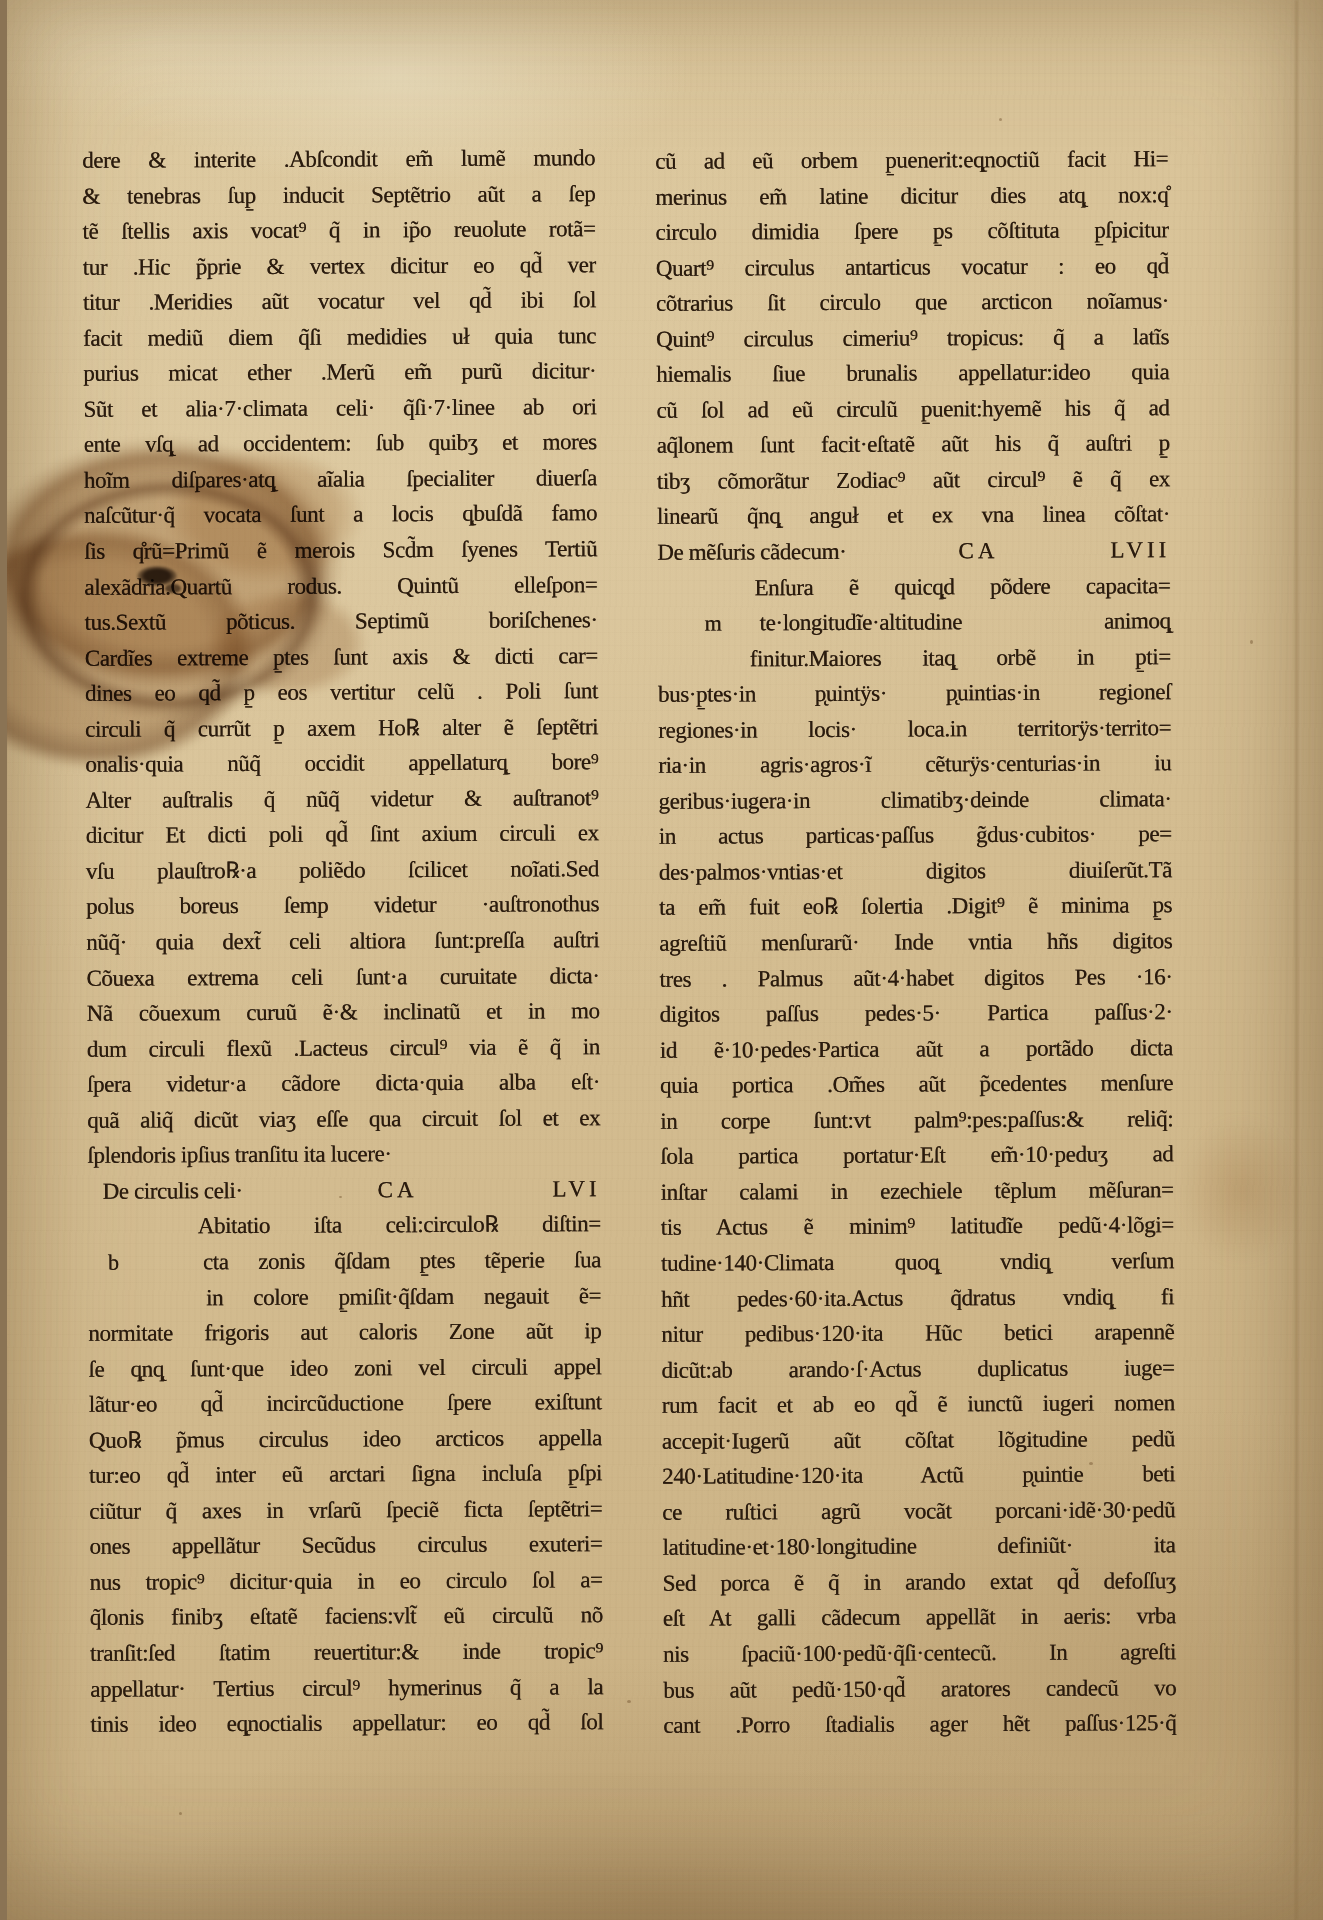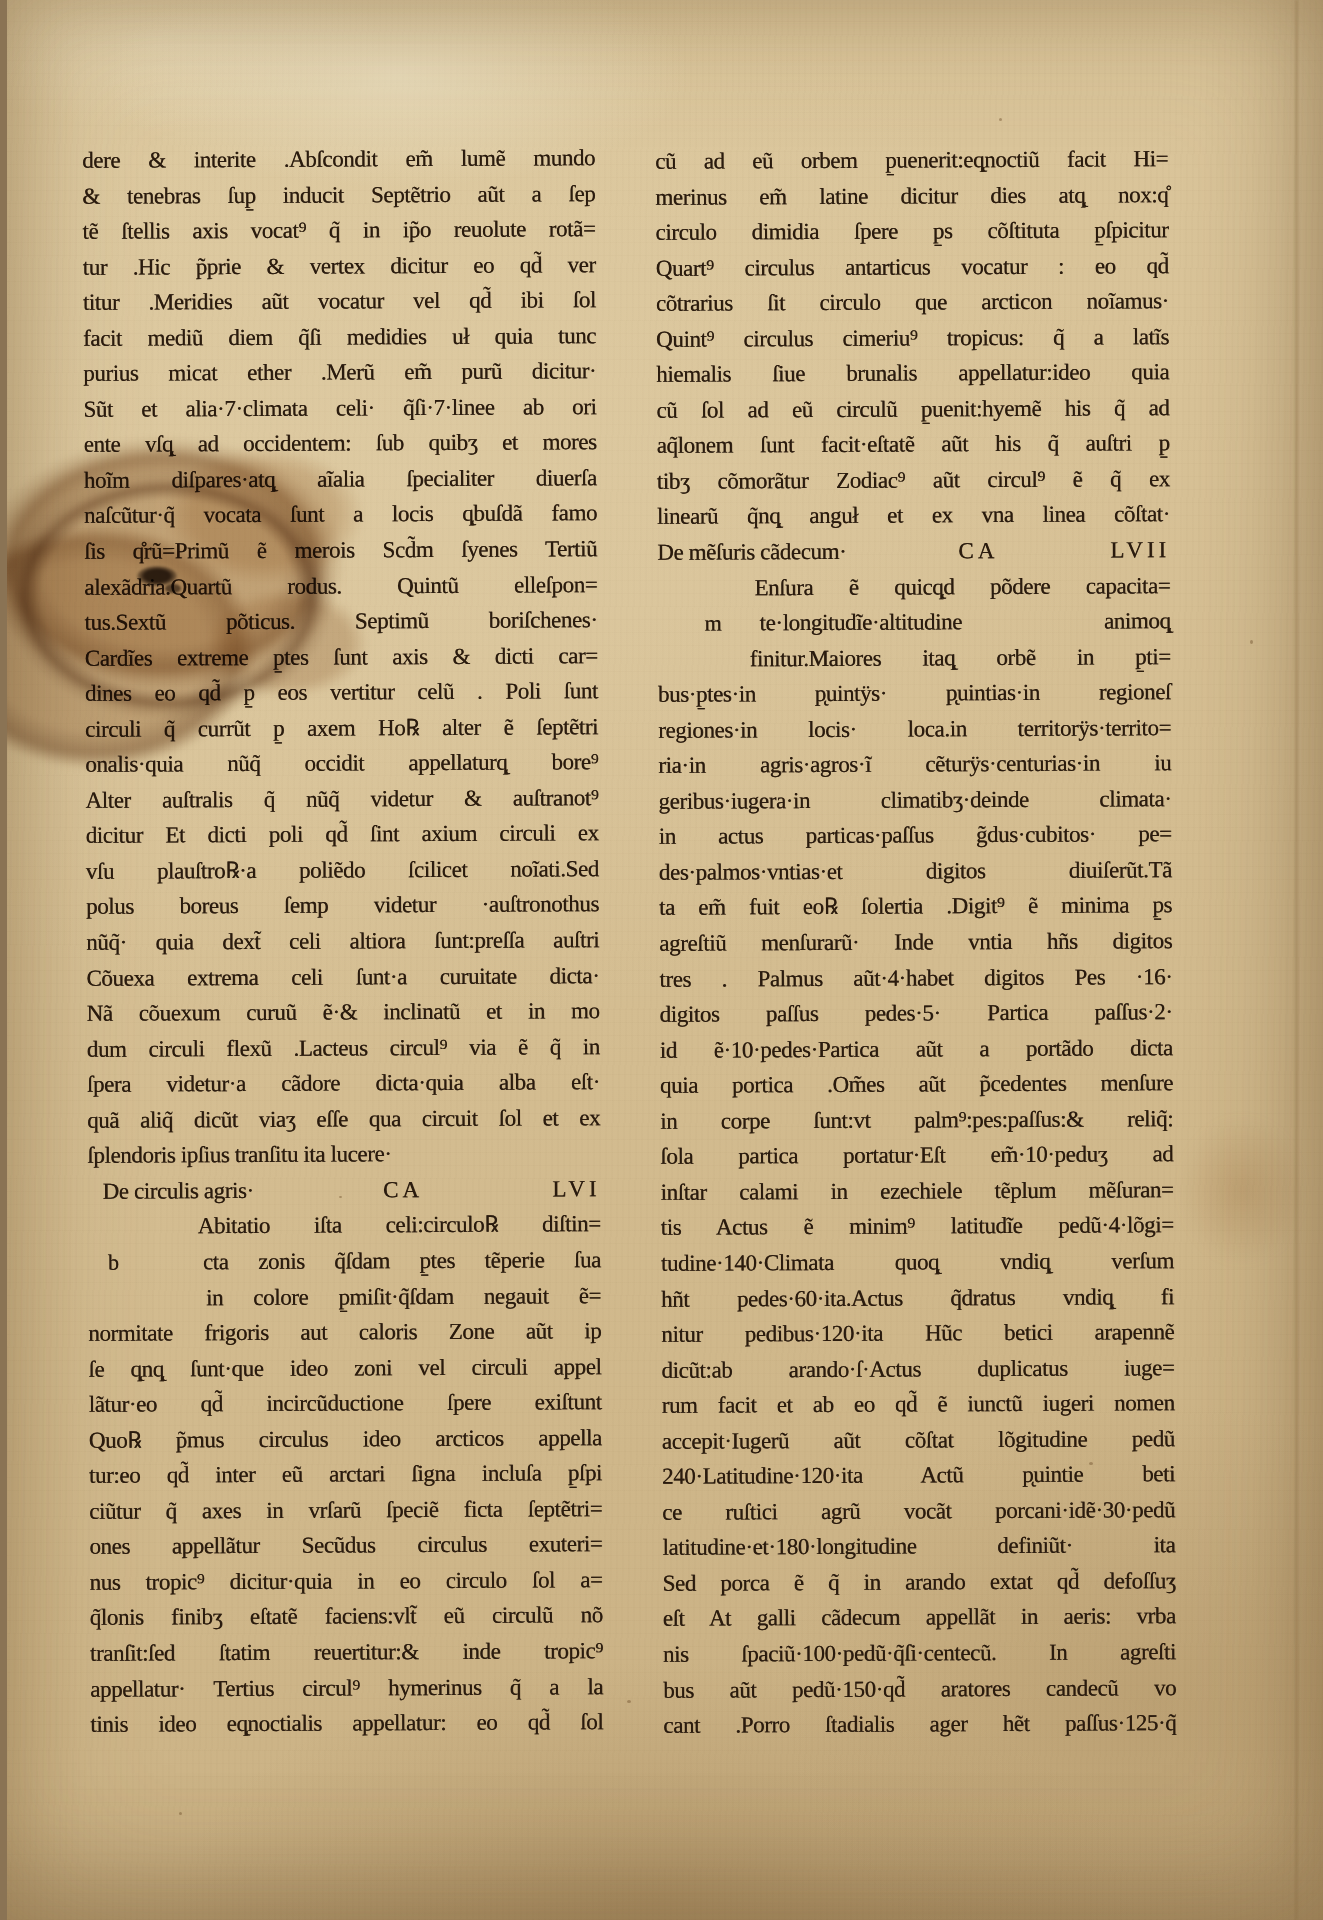--- a/index.html
+++ b/index.html
@@ -79,21 +79,21 @@
         <div class="tl">vſu plauſtro℞·a poliẽdo ſcilicet noĩati.Sed</div>
         <div class="tl">polus boreus ſemp videtur ·auſtronothus</div>
         <div class="tl">nũq̃· quia dext̃ celi altiora ſunt:preſſa auſtri</div>
         <div class="tl">Cõuexa extrema celi ſunt·a curuitate dicta·</div>
         <div class="tl">Nã cõuexum curuũ ẽ·&amp; inclinatũ et in mo</div>
         <div class="tl">dum circuli flexũ .Lacteus circul⁹ via ẽ q̃ in</div>
         <div class="tl">ſpera videtur·a cãdore dicta·quia alba eſt·</div>
         <div class="tl">quã aliq̃ dicũt viaʒ eſſe qua circuit ſol et ex</div>
         <div class="tl noj">ſplendoris ipſius tranſitu ita lucere·</div>
         <div class="tl hl" style="padding-left: 15px;">
-          <span>De circulis agris·</span>
+          <span>De circulis celi·</span>
           <span class="hca">CA</span>
           <span class="hnum">LVI</span>
         </div>
         <div class="tl" style="padding-left: 110px;">Abitatio iſta celi:circulo℞ diſtin=</div>
         <div class="tl" style="padding-left: 115px;"><span class="guide" style="left: 20px;">b</span>cta zonis q̃ſdam p̱tes tẽperie ſua</div>
         <div class="tl" style="padding-left: 118px;">in colore p̱miſit·q̃ſdam negauit ẽ=</div>
         <div class="tl">normitate frigoris aut caloris Zone aũt ip</div>
         <div class="tl">ſe q̨nq̨ ſunt·que ideo zoni vel circuli appel</div>
         <div class="tl">lãtur·eo qd̃ incircũductione ſpere exiſtunt</div>
         <div class="tl">Quo℞ p̃mus circulus ideo arcticos appella</div>

